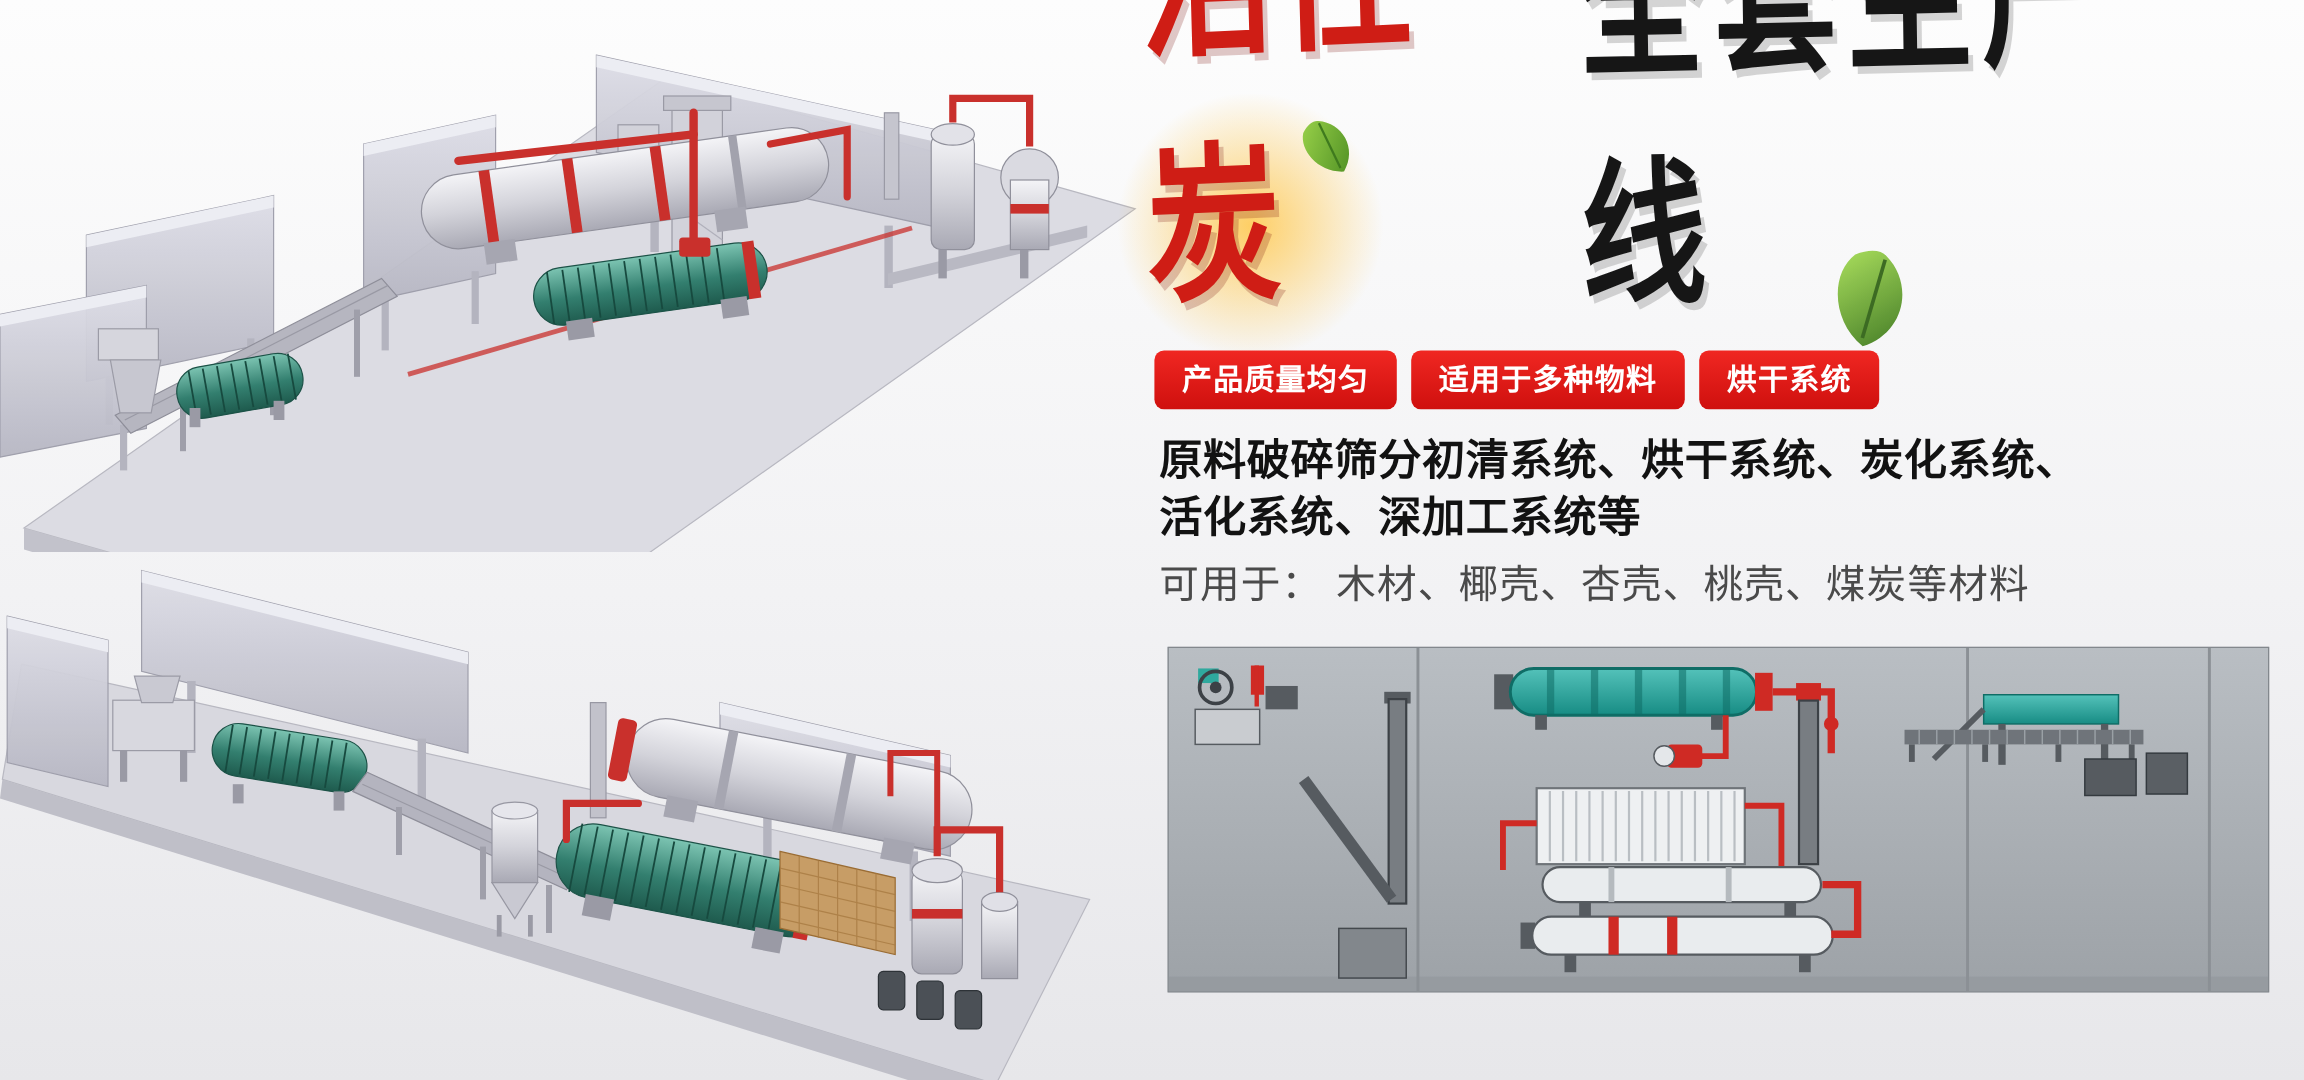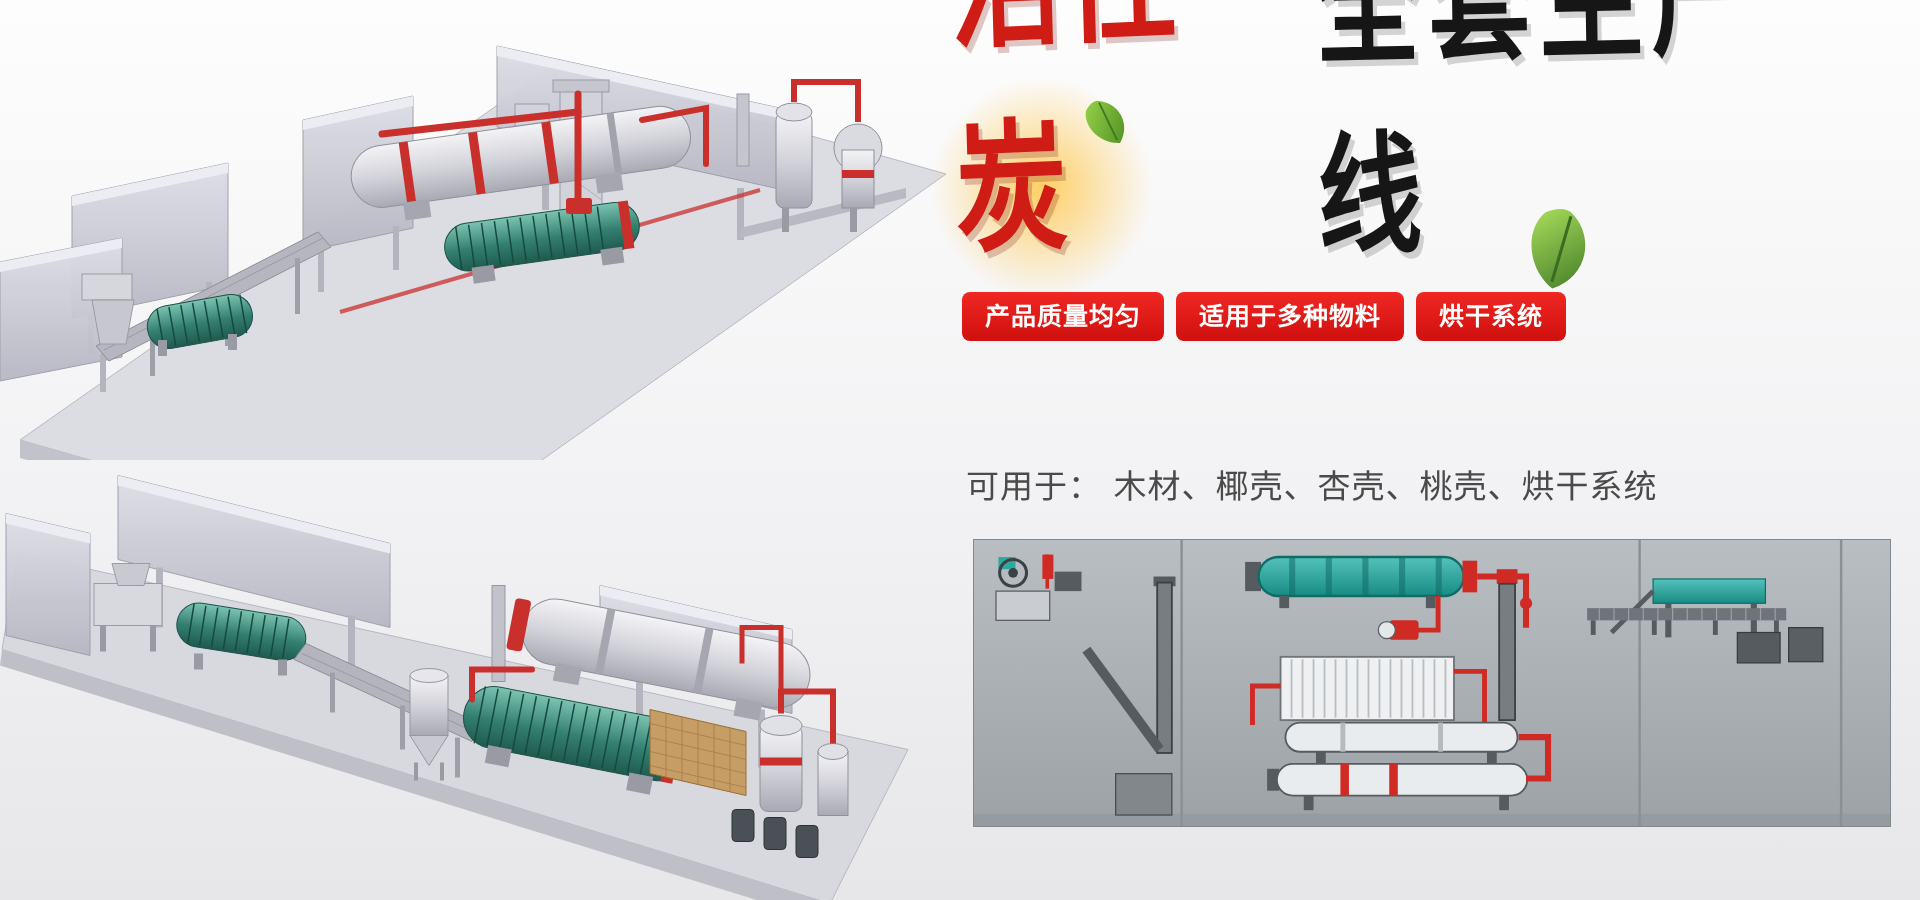--- a/index.html
+++ b/index.html
@@ -350,22 +350,26 @@
         </svg>
     </span>
   </div>
 
   <div class="badges">
     <span class="badge">产品质量均匀</span>
     <span class="badge">适用于多种物料</span>
     <span class="badge">烘干系统</span>
   </div>
 
-
-  <div class="materials">可用于： 木材、椰壳、杏壳、桃壳、烘干系统</div>
+  <div class="desc">
+    <div>原料破碎筛分初清系统、烘干系统、炭化系统、</div>
+    <div>活化系统、深加工系统等</div>
+  </div>
+
+  <div class="materials">可用于： 木材、椰壳、杏壳、桃壳、煤炭等材料</div>
 
   <div class="schematic">
     <svg viewBox="0 0 750 235" preserveAspectRatio="none">
       <defs>
         <linearGradient id="panelG" x1="0" y1="0" x2="0" y2="1">
           <stop offset="0" stop-color="#b9bec3"></stop>
             <stop offset="1" stop-color="#9da2a7"></stop>
         </linearGradient>
         <linearGradient id="tealS" x1="0" y1="0" x2="0" y2="1">
           <stop offset="0" stop-color="#54c2ba"></stop>

